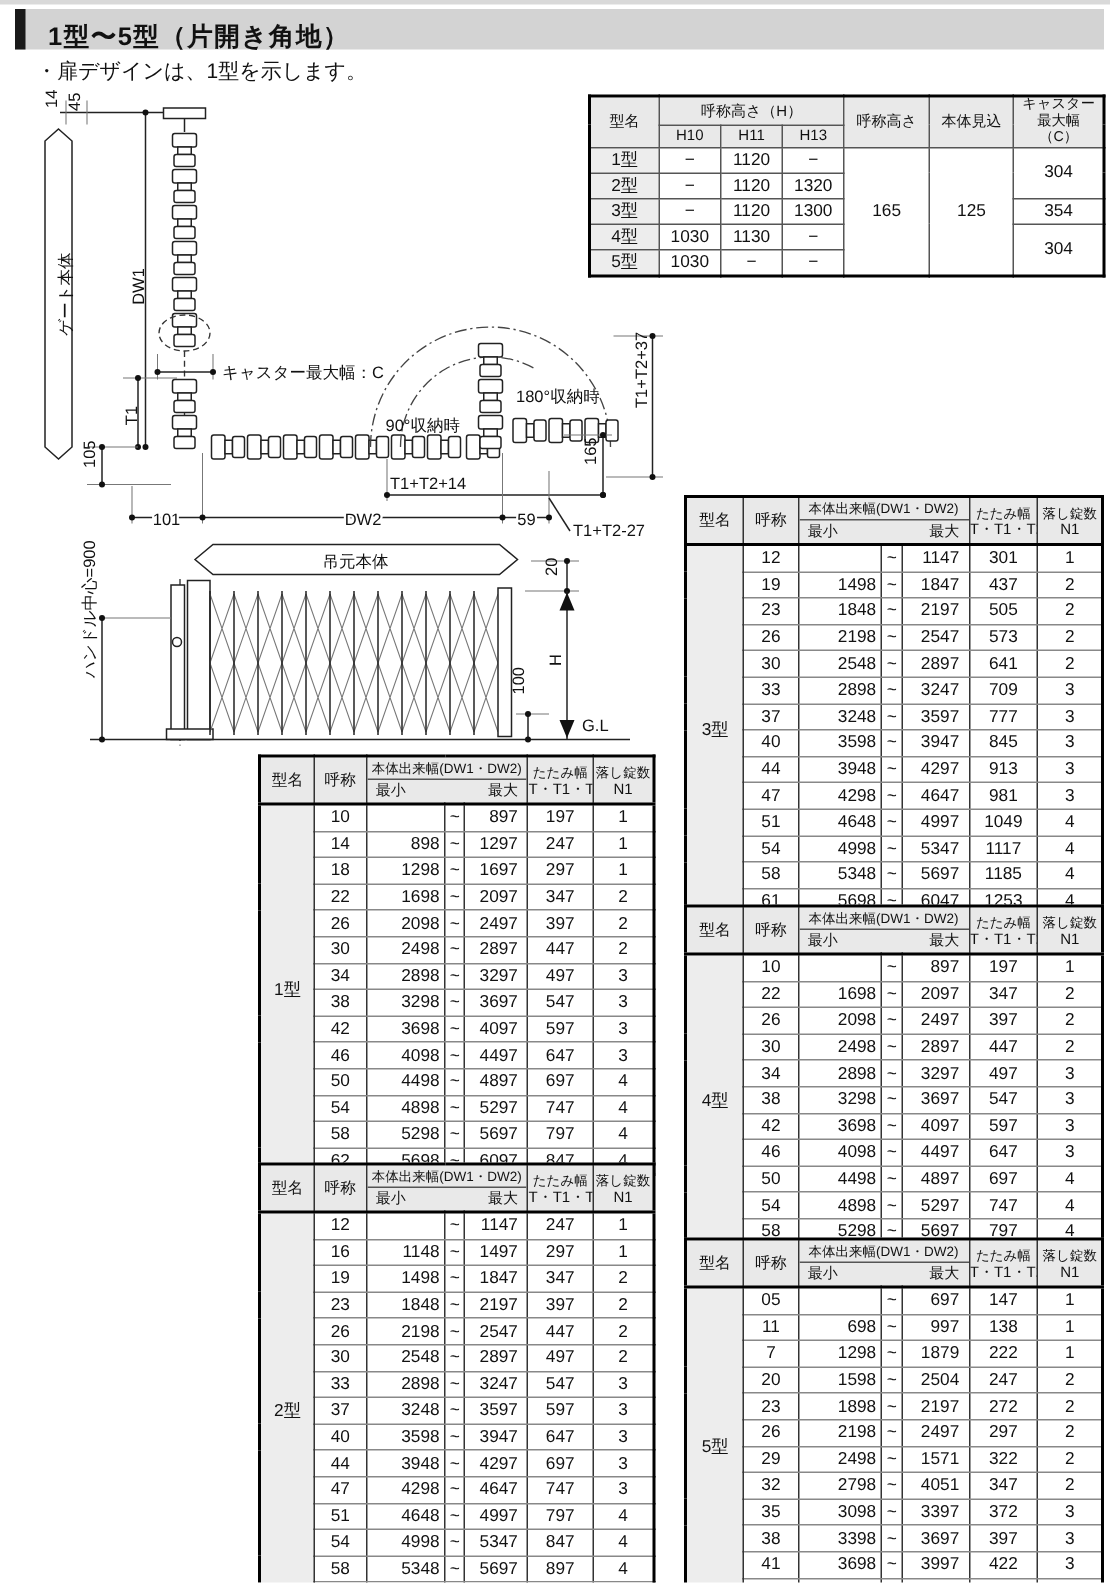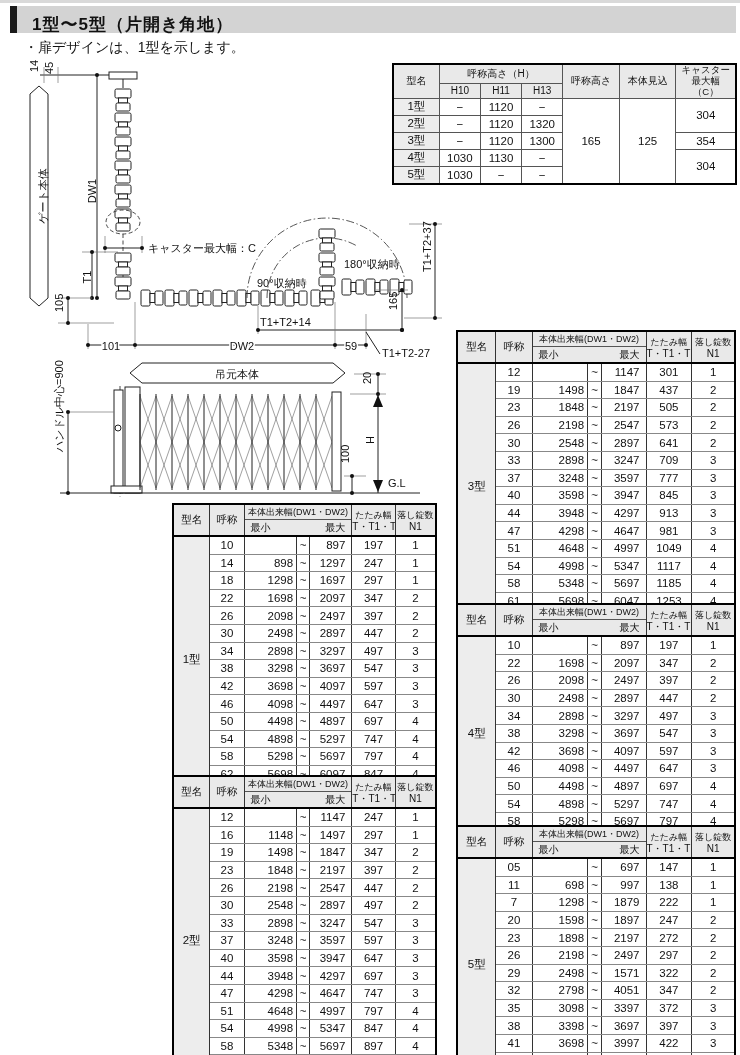--- a/index.html
+++ b/index.html
@@ -958,21 +958,21 @@
         <td class="c-min">1298</td>
         <td class="c-tilde">~</td>
         <td class="c-max">1879</td>
         <td class="c-fold">222</td>
         <td class="c-lock">1</td>
       </tr>
       <tr>
         <td class="c-name">20</td>
         <td class="c-min">1598</td>
         <td class="c-tilde">~</td>
-        <td class="c-max">1897</td>
+        <td class="c-max">2504</td>
         <td class="c-fold">247</td>
         <td class="c-lock">2</td>
       </tr>
       <tr>
         <td class="c-name">23</td>
         <td class="c-min">1898</td>
         <td class="c-tilde">~</td>
         <td class="c-max">2197</td>
         <td class="c-fold">272</td>
         <td class="c-lock">2</td>

